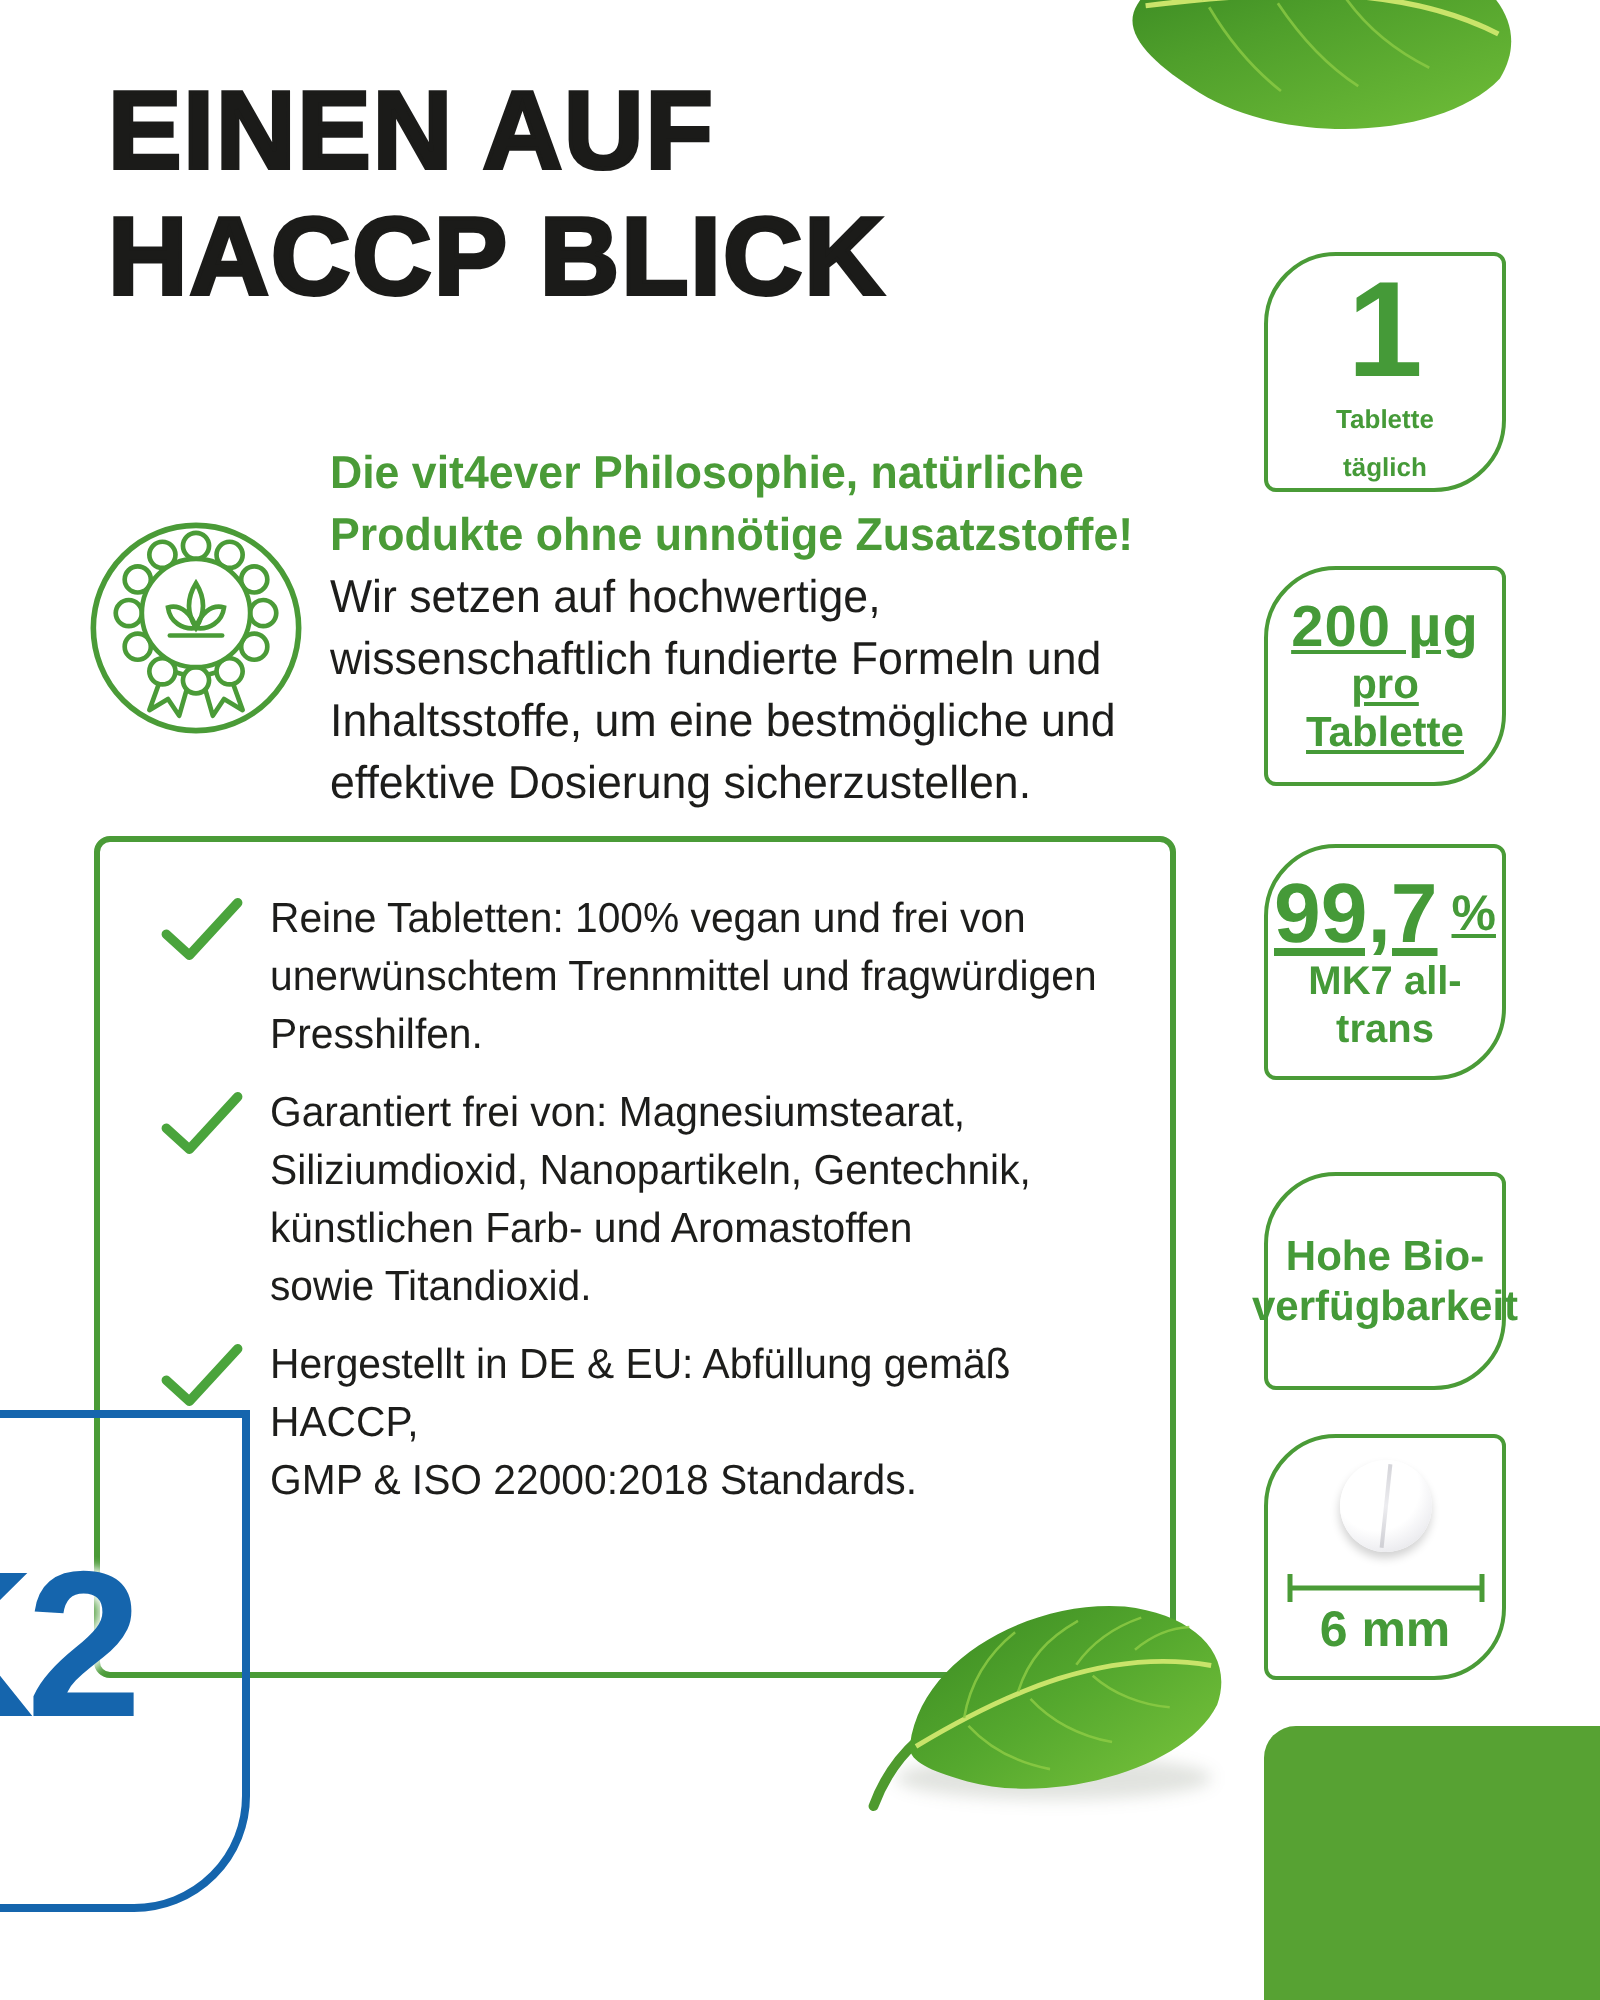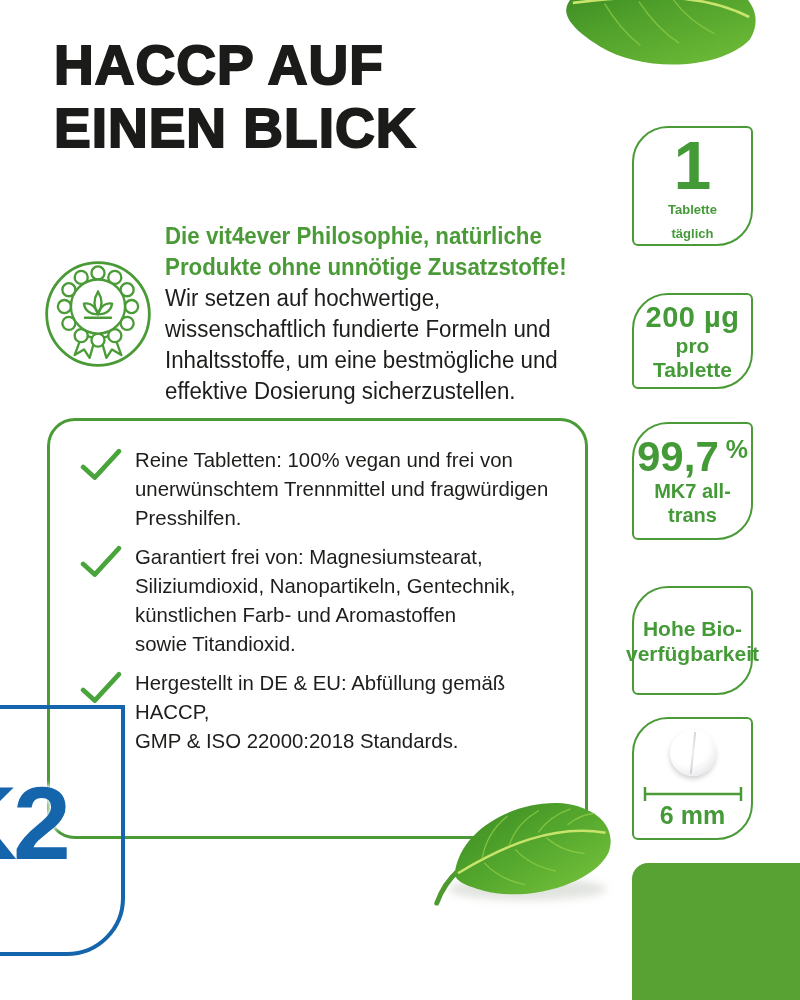--- a/index.html
+++ b/index.html
@@ -12,45 +12,45 @@
             color:#1b1b19;letter-spacing:1px;-webkit-text-stroke:2px #1b1b19;}
 
   
   .badge{left:42px;top:258px;width:112px;height:112px;}
   .philosophy{left:165px;top:221px;width:450px;transform:scaleX(.97);transform-origin:0 0;}
   .philosophy .hl{font-weight:bold;font-size:23px;line-height:31px;color:#4a9b37;white-space:pre-line;}
   .philosophy .body{font-size:23px;line-height:31px;color:#1d1d1b;white-space:pre-line;}
 
   
   .check-box{left:47px;top:418px;width:541px;height:421px;box-sizing:border-box;
-             border:3px solid #4a9b37;border-radius:28px;padding:24px 14px 0 30px;}
+             border:3px solid #4a9b37;border-radius:8px;padding:24px 14px 0 30px;}
   .check-item{display:flex;gap:13px;margin-bottom:10px;}
   .check-item svg{flex:none;width:42px;height:34px;margin-top:3px;}
   .check-item .txt{font-size:21px;line-height:29px;white-space:pre-line;
                    transform:scaleX(.97);transform-origin:0 0;}
 
   
   .blue-box{left:-90px;top:705px;width:215px;height:251px;box-sizing:border-box;
             border:4px solid #1565ad;border-radius:0 0 58px 0;background:transparent;}
   .k2{left:-58px;top:764px;font-size:104px;font-weight:bold;color:#1565ad;letter-spacing:-4px;
       text-shadow:0 0 7px #fff,0 0 7px #fff;}
 
   
   .fact{left:632px;width:121px;box-sizing:border-box;border:2.5px solid #4a9b37;
         border-radius:36px 6px 36px 6px;display:flex;flex-direction:column;
         align-items:center;justify-content:center;text-align:center;color:#459a38;background:#fff;}
   .fact .big{font-weight:bold;}
   .fact .lbl{font-weight:bold;font-size:13px;line-height:24px;white-space:pre-line;}
   .fact1{top:126px;height:120px;justify-content:flex-start;padding-top:4px;}
   .fact1 .big{font-size:68px;line-height:66px;}
-  .fact2{top:293px;height:96px;}
+  .fact2{top:283px;height:110px;text-decoration:underline;}
   .fact2 .big{font-size:29px;line-height:34px;letter-spacing:.5px;}
   .fact2 .lbl{font-size:21px;}
   .fact3{top:422px;height:118px;}
-  .fact3 .bigrow{display:flex;align-items:flex-start;gap:7px;}
+  .fact3 .bigrow{display:flex;align-items:center;gap:7px;text-decoration:underline;}
   .fact3 .big{font-size:42px;line-height:44px;}
   .fact3 .unit{font-size:25px;font-weight:bold;}
   .fact3 .lbl{font-size:20px;}
   .fact4{top:586px;height:109px;}
   .fact4 .lbl{font-size:21px;line-height:25px;}
   .fact5{top:717px;height:123px;justify-content:flex-start;padding-top:11px;}
   .tablet{width:46px;height:46px;border-radius:50%;transform:rotate(6deg);
           background:radial-gradient(circle at 38% 32%,#ffffff 50%,#efeff2 72%,#d9d9de 100%);
           box-shadow:0 3px 5px rgba(0,0,0,.18);position:relative;}
   .tablet .score{position:absolute;left:50%;top:4%;width:2px;height:92%;margin-left:-1px;
@@ -64,22 +64,22 @@
   .leaf-bottom{left:424px;top:778px;width:198px;height:136px;transform:rotate(-3deg);}
   .leaf-shadow{left:448px;top:878px;width:158px;height:22px;border-radius:50%;
                background:rgba(40,60,30,.14);filter:blur(4px);}
 </style>
 </head>
 <body>
 
 <div class="canvas">
 
   <div class="abs headline">
-    <div>HACCP AUF</div>
-    <div>EINEN BLICK</div>
+    <div>EINEN AUF</div>
+    <div>HACCP BLICK</div>
   </div>
 
   <svg class="abs leaf-top" viewBox="0 0 200 120">
     <defs>
       <linearGradient id="lg1" x1="0" y1="0" x2="1" y2="1">
         <stop offset="0" stop-color="#2e7d1e"></stop>
           <stop offset=".45" stop-color="#4f9f2b"></stop>
           <stop offset="1" stop-color="#74c23a"></stop>
       </linearGradient>
     </defs>

